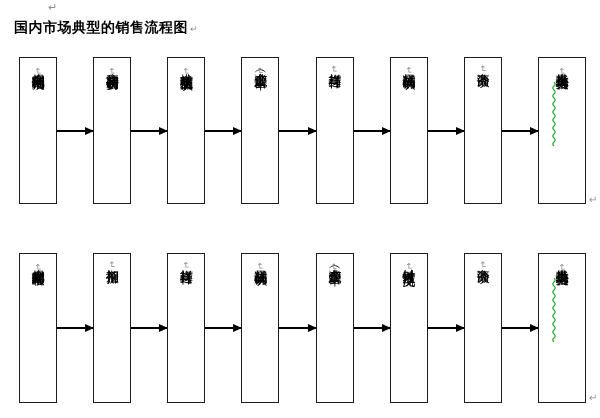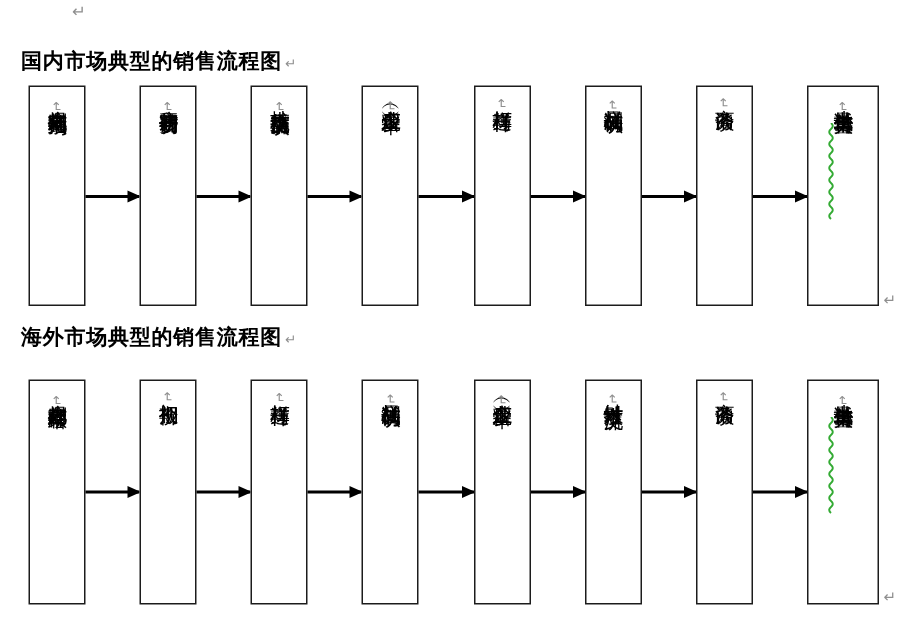--- a/index.html
+++ b/index.html
@@ -31,21 +31,21 @@
     content:"";position:absolute;right:-1px;top:-3px;width:0;height:0;
     border-left:9px solid #000;border-top:4px solid transparent;border-bottom:4px solid transparent;
   }
   .squiggle{position:absolute;left:12px;top:24px;}
 </style>
 </head>
 <body>
 
 <div class="page" id="page">
   <span class="pmark top-mark">↵</span>
-<div class="chart-title" style="top: 31px;"><span>国内市场典型的销售流程图</span><span class="pmark">↵</span></div>
+<div class="chart-title" style="top: 18px;"><span>国内市场典型的销售流程图</span><span class="pmark">↵</span></div>
     <div class="flow-row" style="top: 57px; height: 147px;">
       <div class="step-box">
         <div class="vtext"><span>客户规划与电话预约</span><span class="pmark">↵</span></div>
       </div>
       <div class="connector"></div>
       <div class="step-box">
         <div class="vtext"><span>客户拜访与初步调研</span><span class="pmark">↵</span></div>
       </div>
       <div class="connector"></div>
       <div class="step-box">
@@ -69,21 +69,20 @@
       </div>
       <div class="connector"></div>
       <div class="step-box">
         <div class="vtext"><span>小批量试单与转大量</span><span class="pmark">↵</span></div>
         <svg width="6" height="68" class="squiggle">
           <path d="M3 0 Q 5.4 2 3 4 Q 0.6000000000000001 6 3 8 Q 5.4 10 3 12 Q 0.6000000000000001 14 3 16 Q 5.4 18 3 20 Q 0.6000000000000001 22 3 24 Q 5.4 26 3 28 Q 0.6000000000000001 30 3 32 Q 5.4 34 3 36 Q 0.6000000000000001 38 3 40 Q 5.4 42 3 44 Q 0.6000000000000001 46 3 48 Q 5.4 50 3 52 Q 0.6000000000000001 54 3 56 Q 5.4 58 3 60 Q 0.6000000000000001 62 3 64" fill="none" stroke="#33aa33" stroke-width="1.3"></path>
         </svg>
       </div>
     </div>
     <span class="pmark end-mark" style="top: 194px;">↵</span>
-    <div class="chart-title" style="top: 215px;"><span>海外市场典型的销售流程图</span><span class="pmark">↵</span></div>
     <div class="flow-row" style="top: 253px; height: 150px;">
       <div class="step-box">
         <div class="vtext"><span>客户规划与邮件联络</span><span class="pmark">↵</span></div>
       </div>
       <div class="connector"></div>
       <div class="step-box">
         <div class="vtext"><span>初期报价</span><span class="pmark">↵</span></div>
       </div>
       <div class="connector"></div>
       <div class="step-box">

